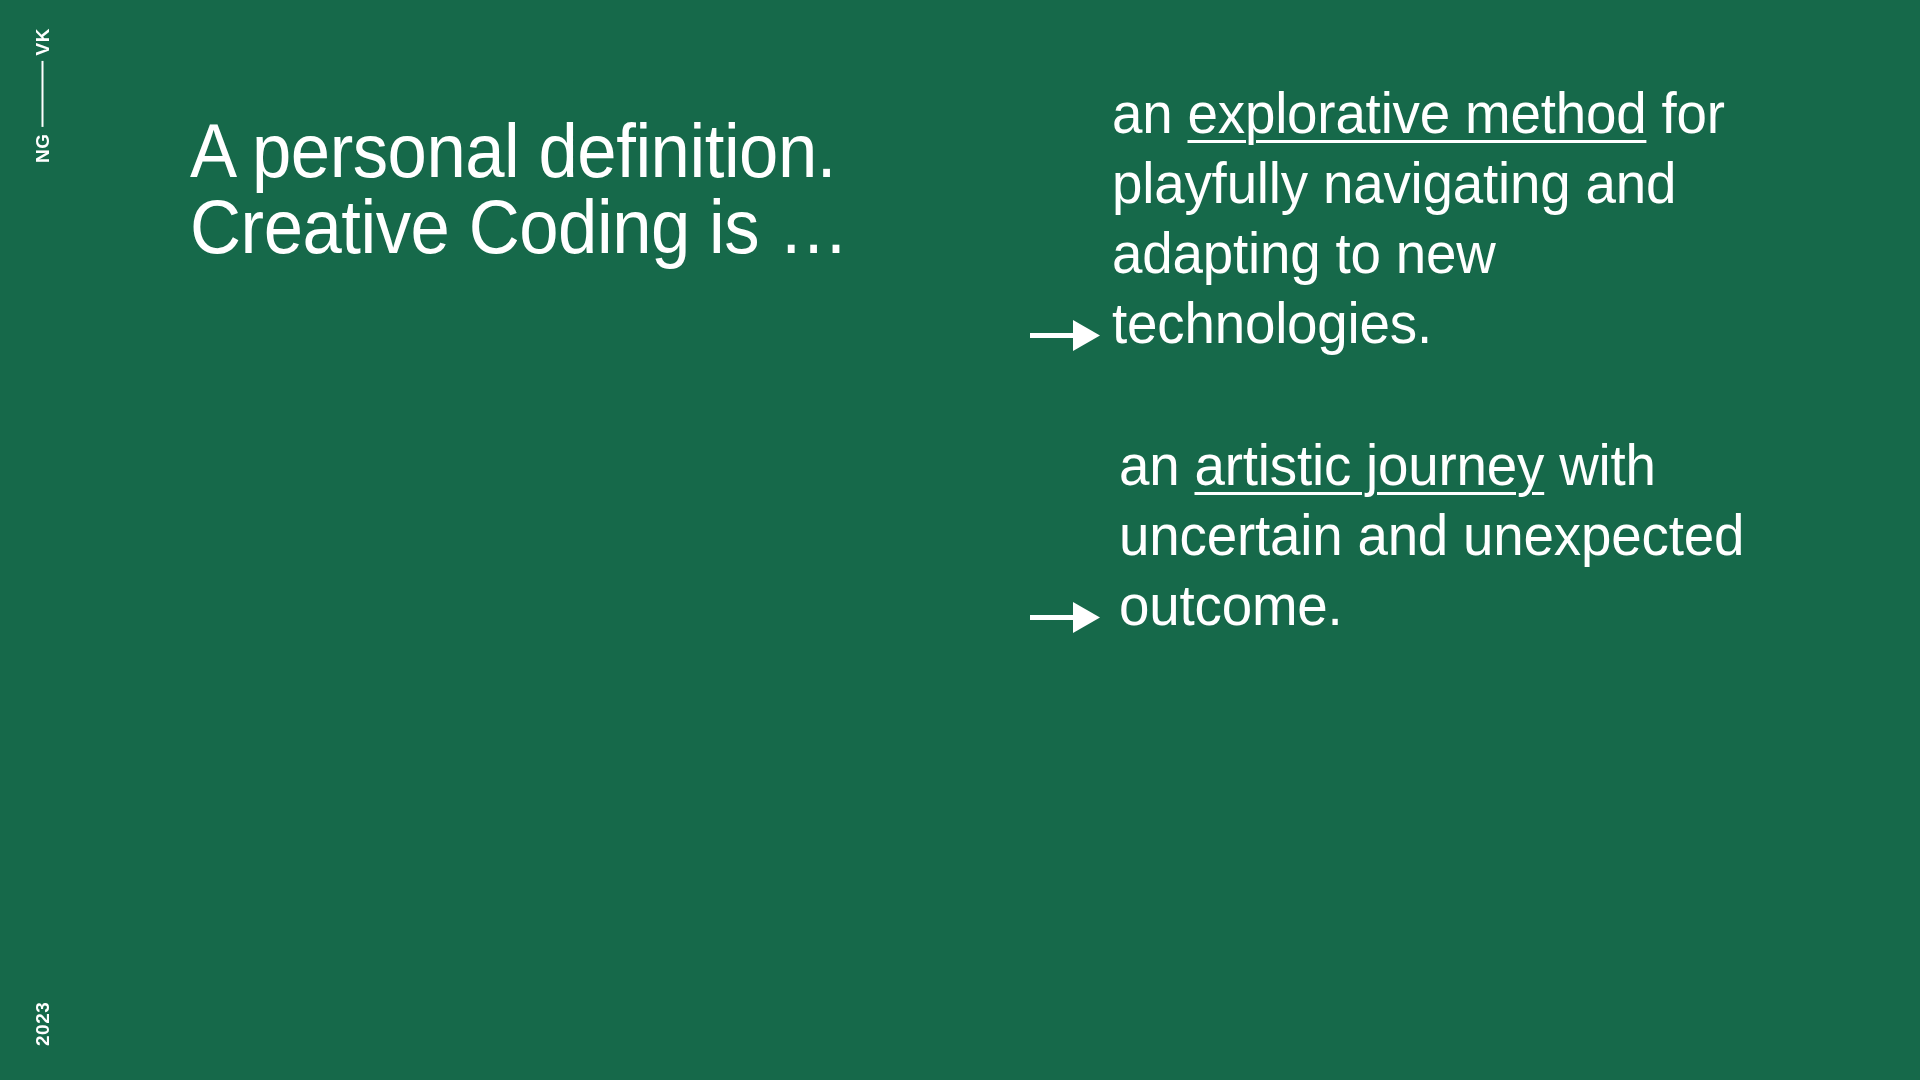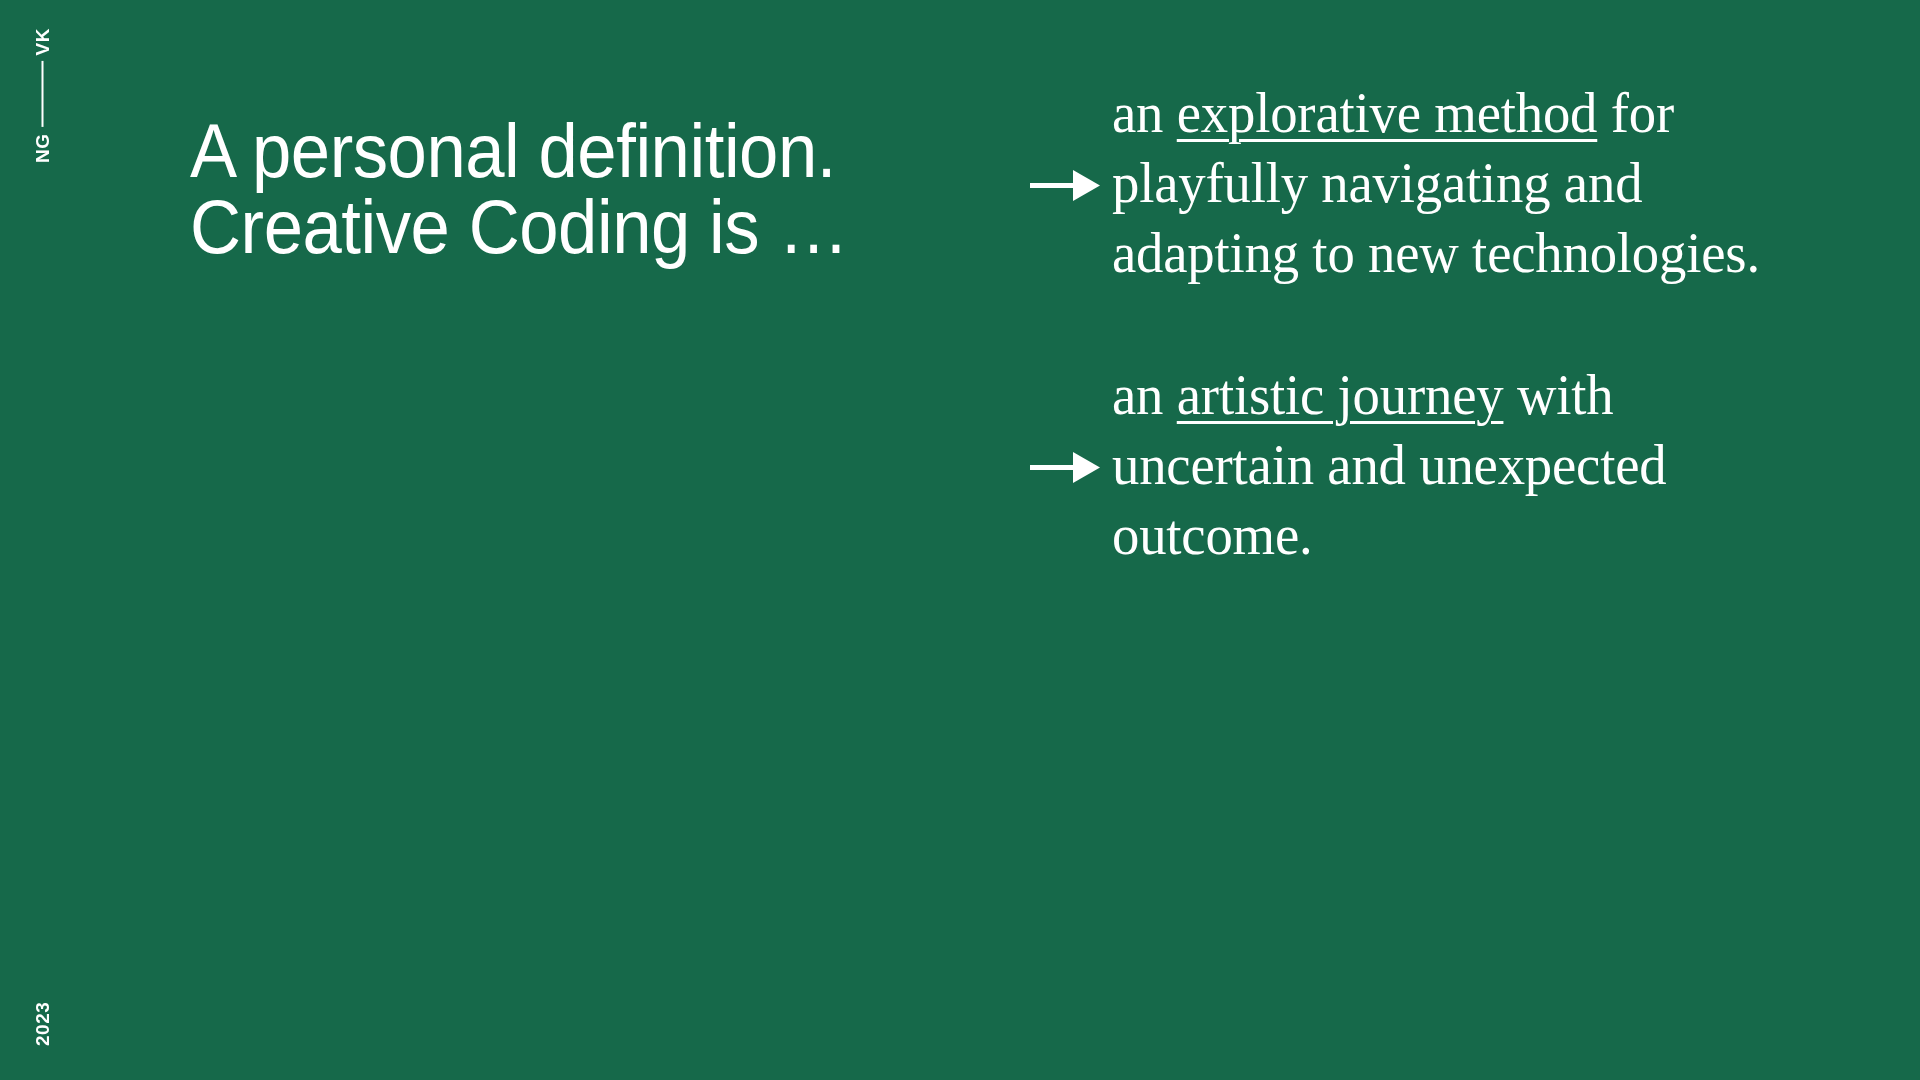--- a/index.html
+++ b/index.html
@@ -97,25 +97,24 @@
   
   .bullets {
     position: absolute;
     left: 1030px;
     top: 78px;
     width: 790px;
   }
   .bullet {
     position: relative;
     display: flex;
-    align-items: center;
+    align-items: flex-end;
     margin-bottom: 72px;
-    font-family: Liberation Serif, serif;
   }
-  .bullet:last-child { margin-bottom: 8px; }
+  .bullet:last-child { margin-bottom: 8px; gap: 7px; }
 
   .arrow {
     flex: 0 0 auto;
     width: 82px;
     padding-top: 6px;
     line-height: 1;
   }
   .arrow svg { display: block; }
 
   .btext {

